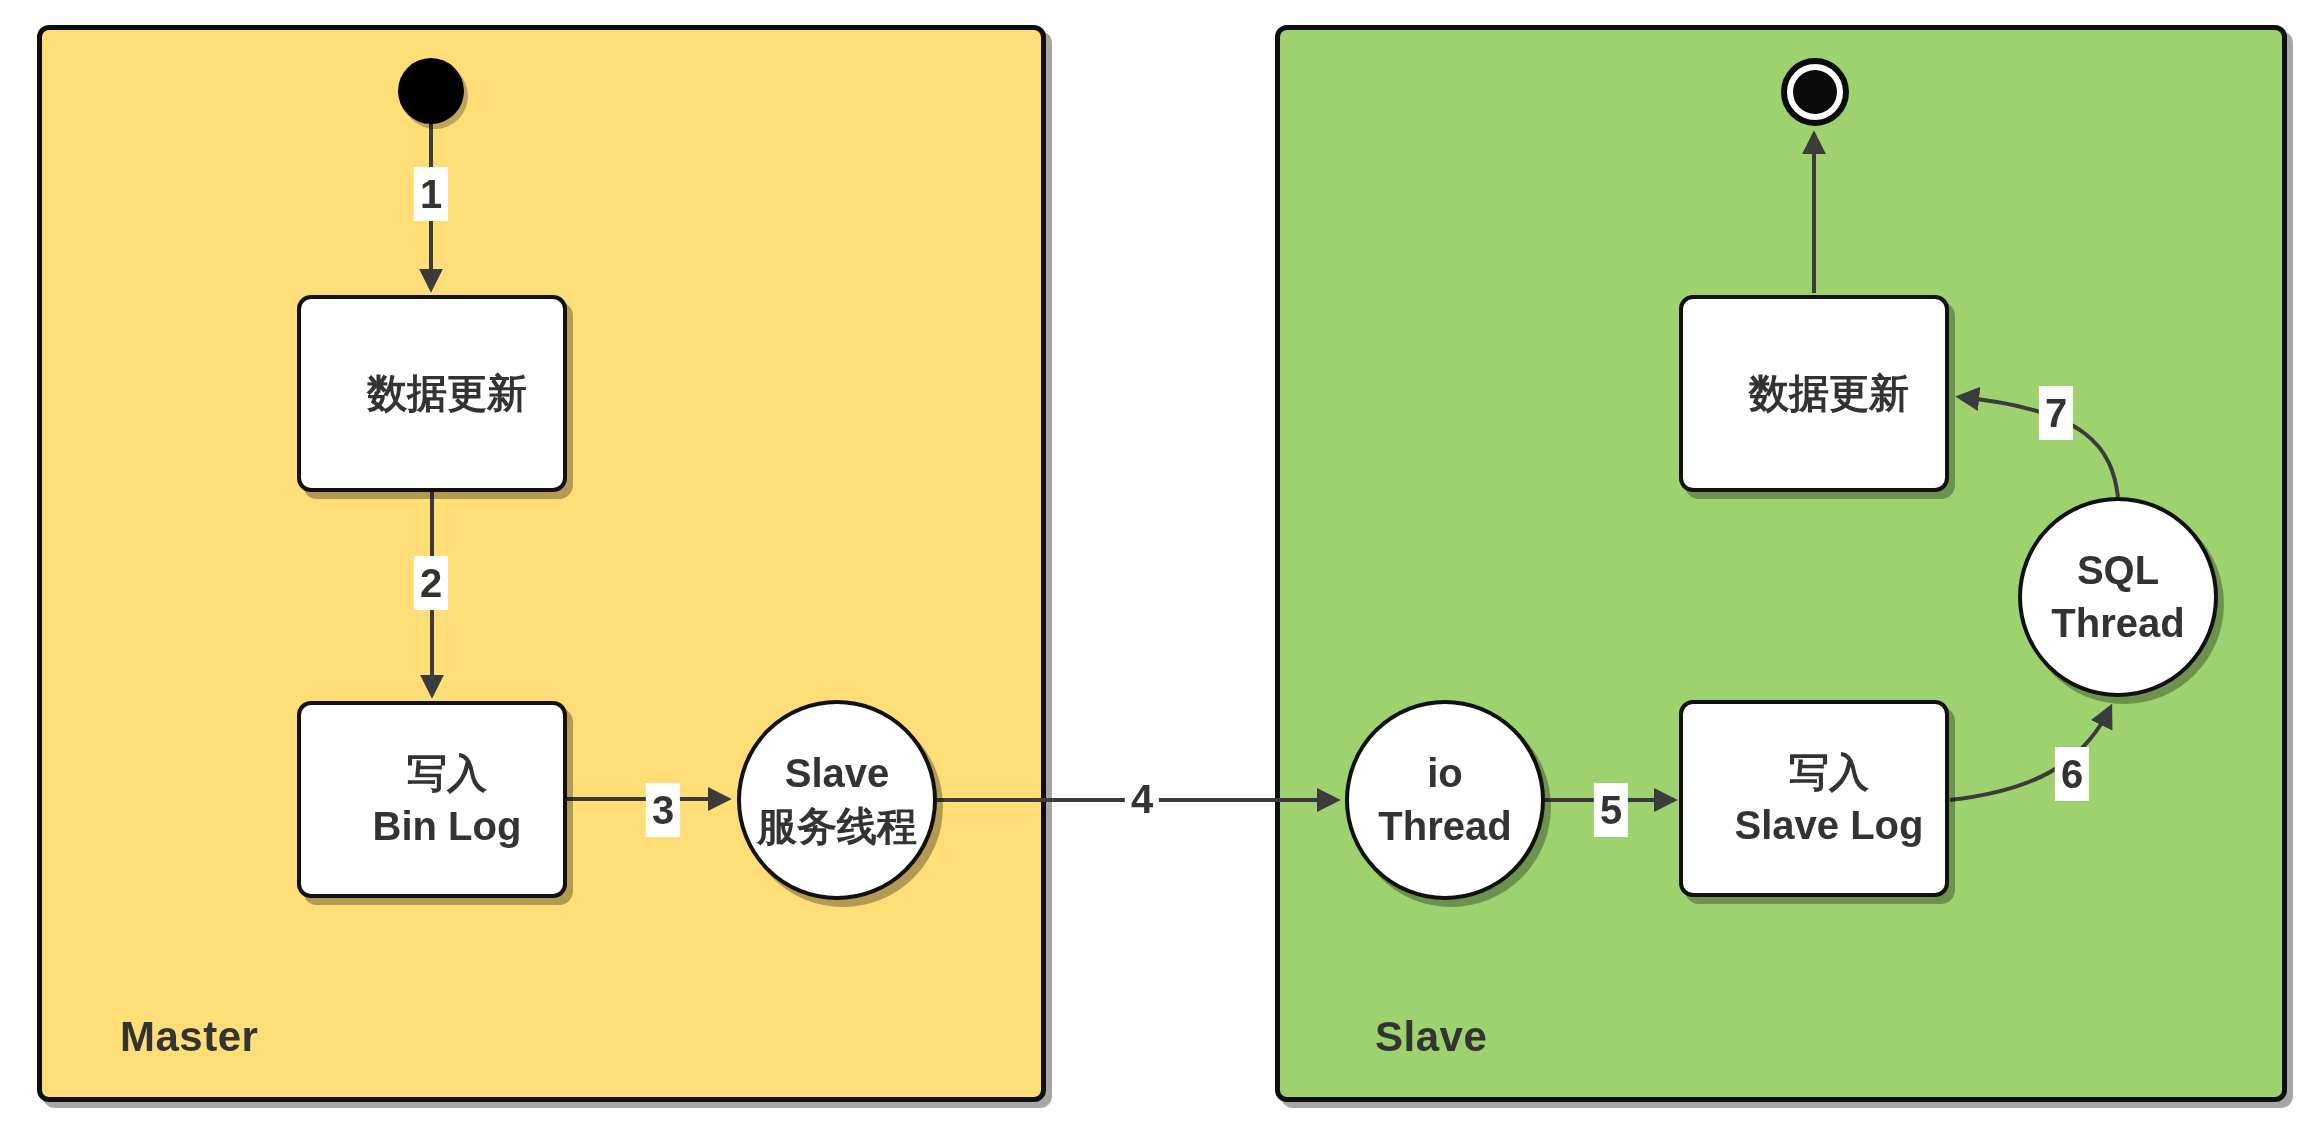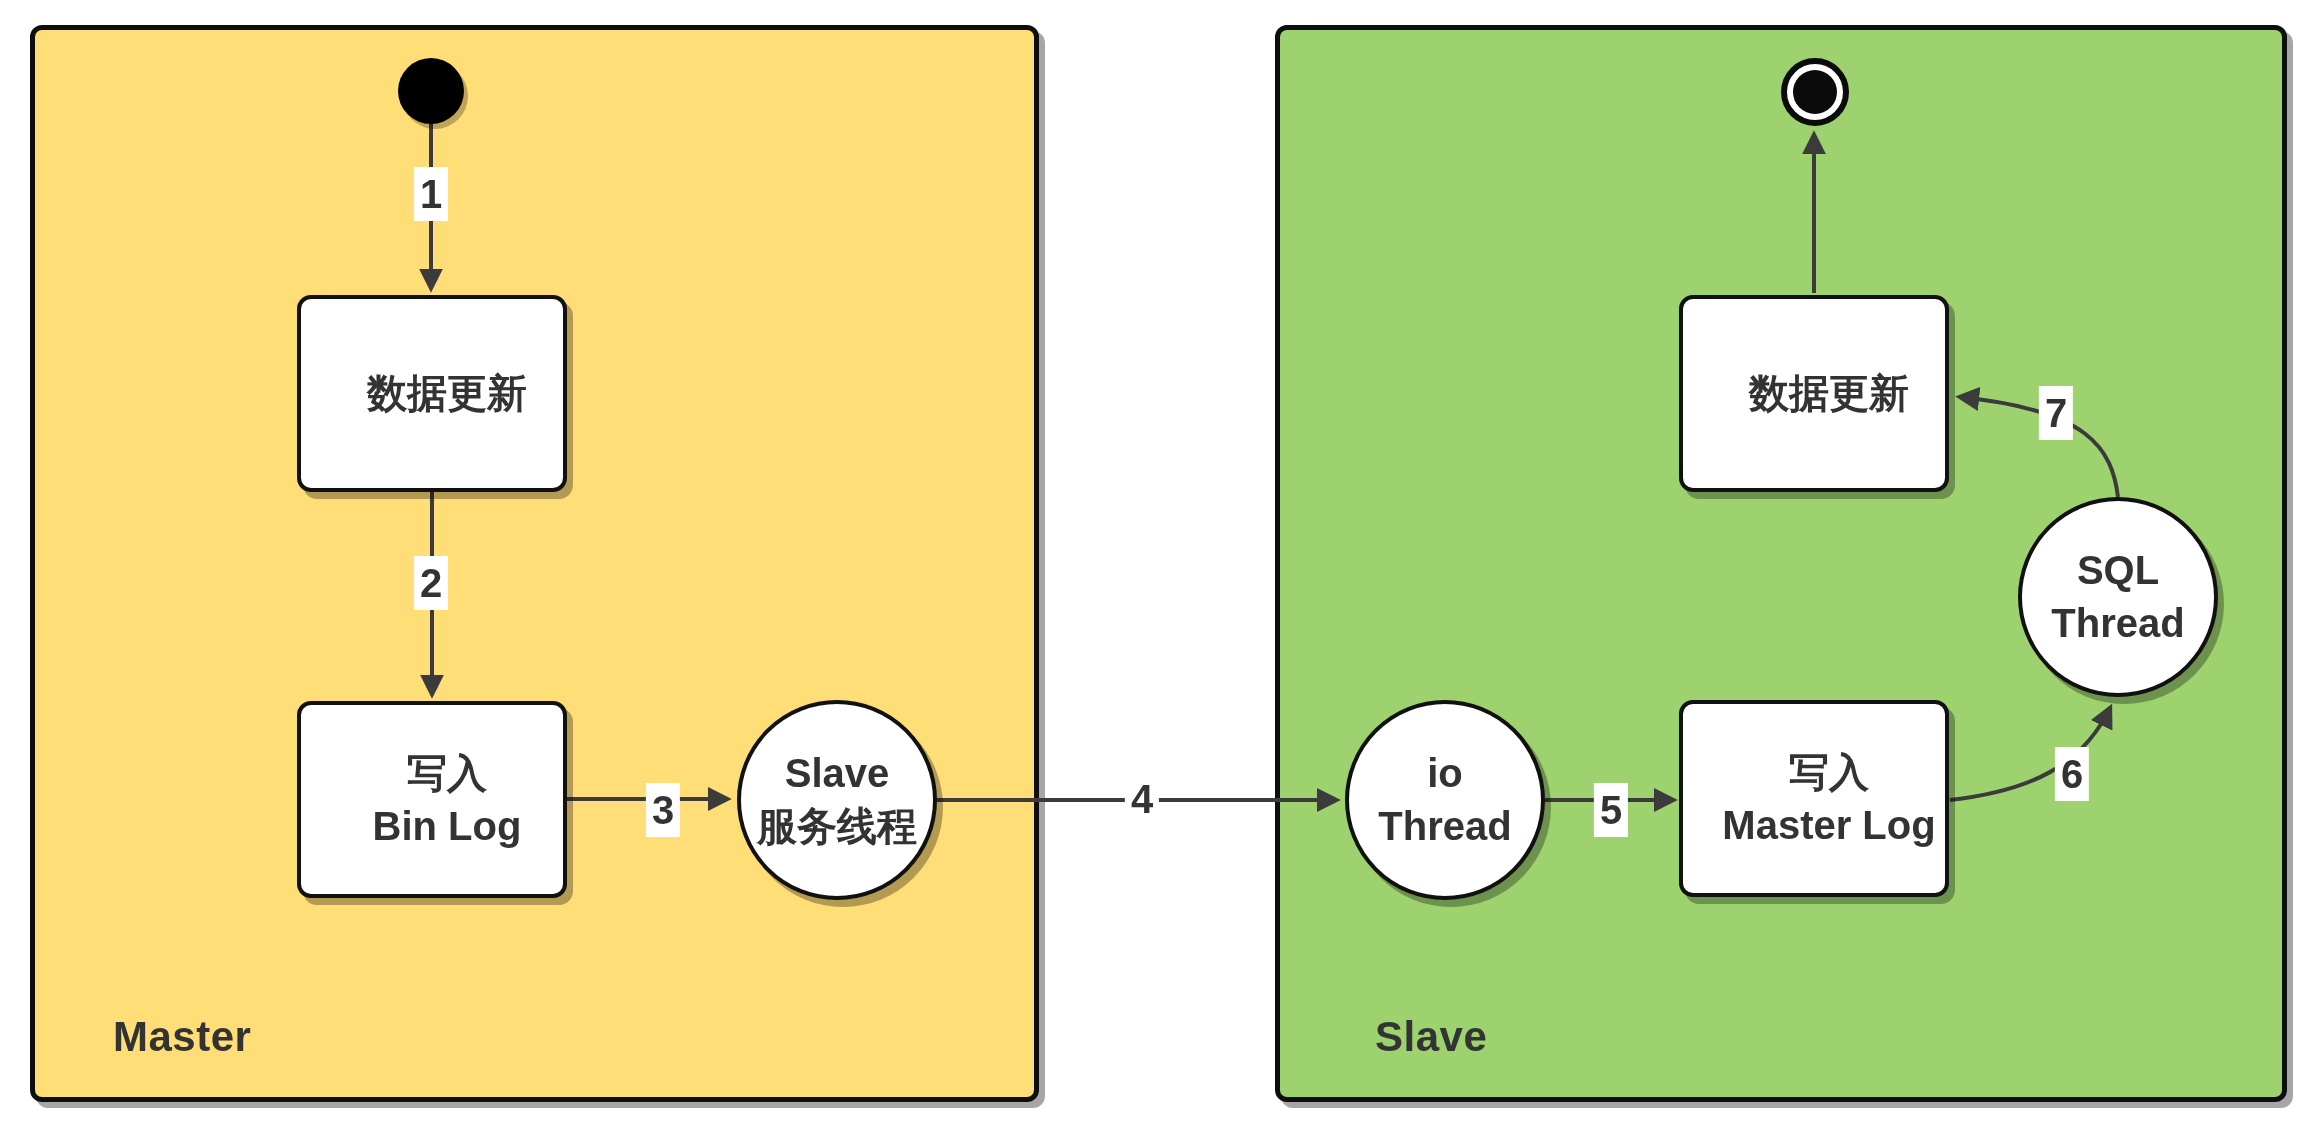--- a/index.html
+++ b/index.html
@@ -61,21 +61,21 @@
     background:#ffffff;
     padding:5px 6px;
     font-size:40px;font-weight:bold;line-height:1.1;
   }
 </style>
 </head>
 <body>
 
 <div class="canvas" style="color: rgb(51, 51, 51);">
 
-  <div class="lane lane-master" style="background-color: rgb(255, 221, 119);">
+  <div class="lane lane-master" style="background-color: rgb(255, 221, 119); margin-left: 7px;">
     <div class="lane-label" style="left:78px;">Master</div>
   </div>
   <div class="lane lane-slave" style="background-color: rgb(157, 210, 111);">
     <div class="lane-label" style="left:95px;">Slave</div>
   </div>
 
   <svg class="edges" width="2318" height="1128" viewBox="0 0 2318 1128" style="stroke: rgb(59, 59, 59);">
     <defs>
       <marker id="ah" viewBox="0 0 10 10" refX="8" refY="5" markerWidth="6" markerHeight="6" orient="auto">
         <path class="ah" d="M 0 0 L 10 5 L 0 10 z" fill="#3B3B3B" style="fill: rgb(59, 59, 59);"></path>
@@ -108,21 +108,21 @@
     <span>Slave</span>
     <span>服务线程</span>
   </div>
 
   <div class="node circle" style="left:1345px;top:700px;">
     <span>io</span>
     <span>Thread</span>
   </div>
   <div class="node box" style="left:1679px;top:700px;">
     <span>写入</span>
-    <span>Master Log</span>
+    <span>Slave Log</span>
   </div>
   <div class="node circle" style="left:2018px;top:497px;text-align:center;">
     <span>SQL</span>
     <span>Thread</span>
   </div>
   <div class="node box" style="left:1679px;top:295px;">
     <span>数据更新</span>
     <span></span>
   </div>
 

